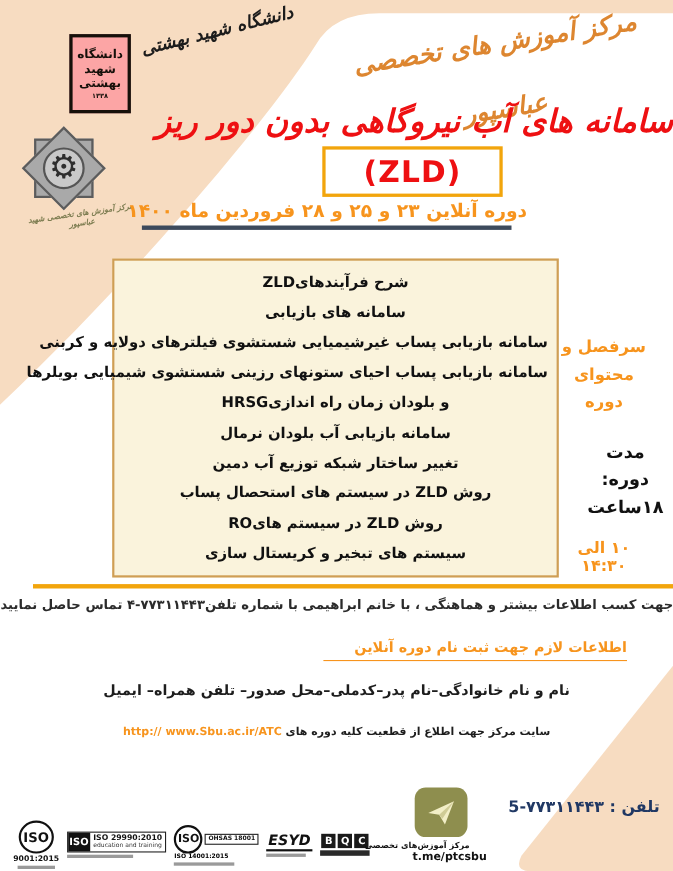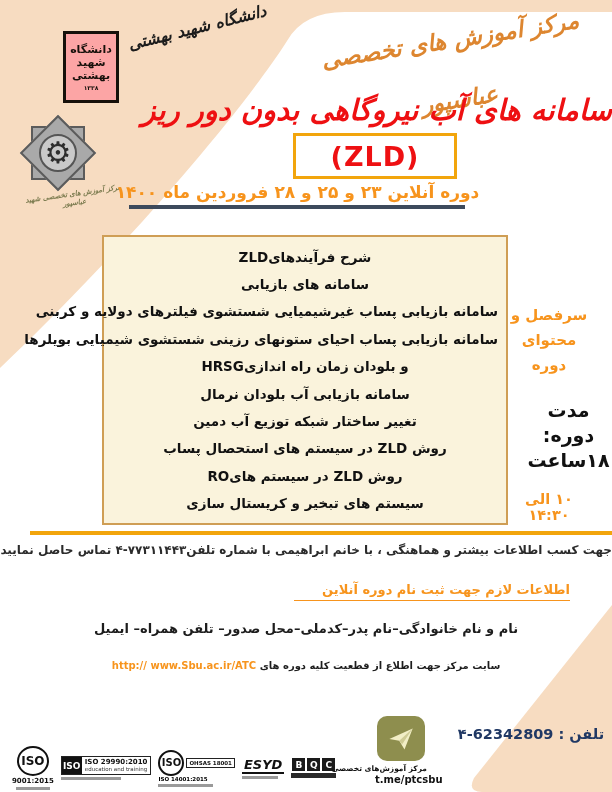--- a/index.html
+++ b/index.html
@@ -75,21 +75,21 @@
   .syllabus .item{
     color:#111;font-weight:bold;font-size:13.5px;text-align:center;white-space:nowrap;
   }
 
   
   .sidebar{
     position:absolute;left:508px;top:235px;width:82px;height:290px;
     display:flex;flex-direction:column;align-items:center;direction:rtl;text-align:center;
   }
   .sb-heading{margin-top:68px;color:#f7941d;font-weight:bold;font-size:15px;line-height:25px;width:84px;}
-  .sb-duration{margin-top:20px;color:#111;font-weight:bold;font-size:19px;line-height:25px;margin-left:39px;}
+  .sb-duration{margin-top:20px;color:#111;font-weight:bold;font-size:16px;line-height:25px;margin-left:39px;}
   .sb-time{margin-top:18px;color:#f7941d;font-weight:bold;font-size:14.5px;}
 
   .gold-rule{position:absolute;left:30px;top:531px;width:582px;height:4px;background:#f2a50c;}
 
   .contact-line{
     position:absolute;left:0;top:543px;width:612px;
     color:#2b2b2b;font-weight:bold;font-size:12px;
     text-align:center;direction:rtl;white-space:nowrap;
   }
   .reg-heading{
@@ -252,15 +252,15 @@
     <div class="tg-sq">
       <svg width="28" height="28" viewBox="0 0 24 24">
         <path d="M2 12 L22 3 L15 21 L10.5 13.5 Z" fill="#f2eec6"></path>
         <path d="M10.5 13.5 L22 3 L13 16.5 Z" fill="#cfcb95"></path>
       </svg>
     </div>
     <div class="tg-cap">مرکز آموزش‌های تخصصی</div>
     <div class="tg-handle">t.me/ptcsbu</div>
   </div>
 
-  <div class="phone-line p1">تلفن : 62342809-۴</div>
+  <div class="phone-line p1">تلفن : ۷۷۳۱۱۴۴۳-5</div>
 
 </div>
 
 </body></html>

